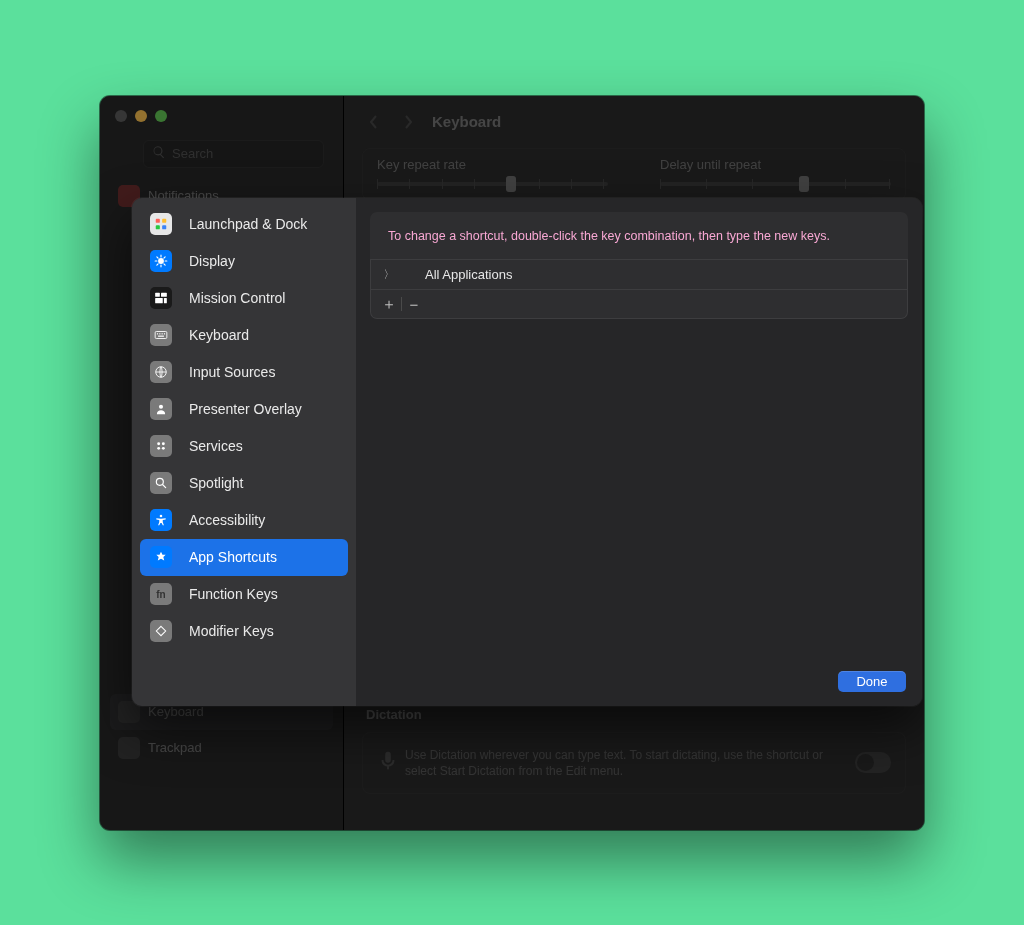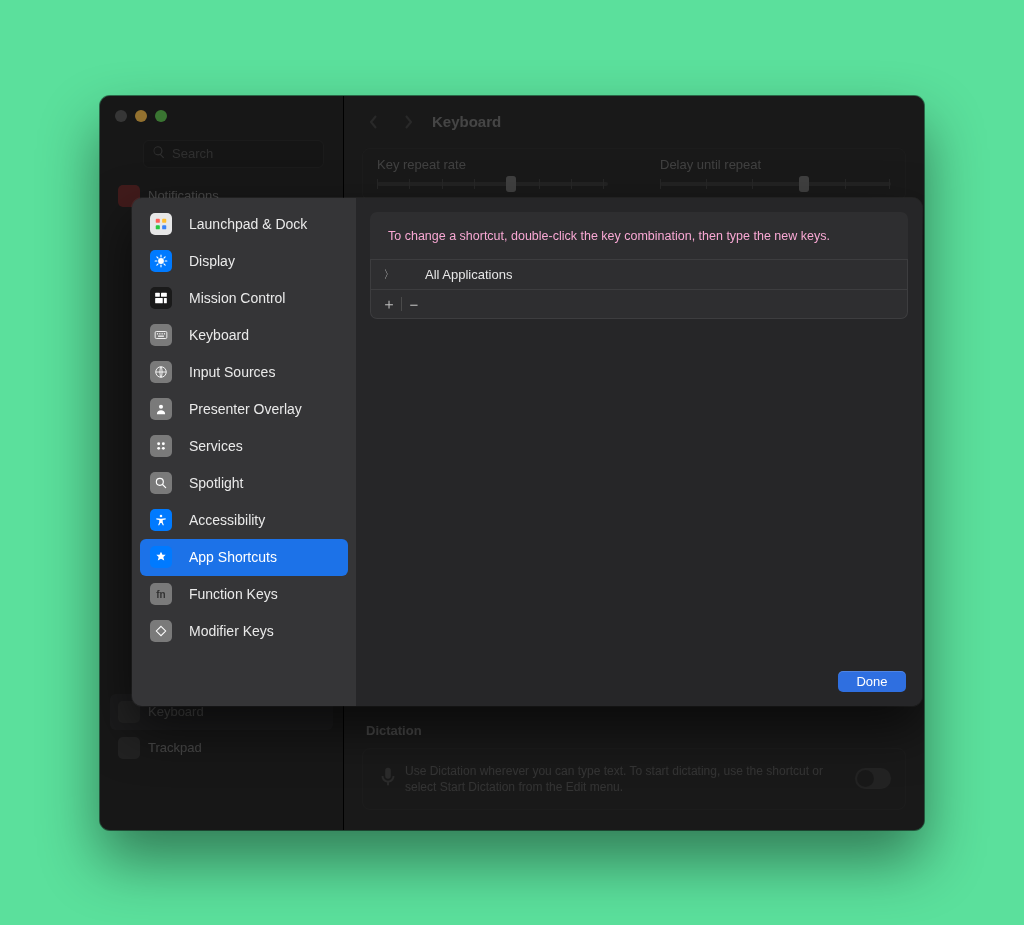--- a/index.html
+++ b/index.html
@@ -26,21 +26,21 @@
     .nav-arrow svg { width: 10px; height: 16px; }
     .page-title { font-size: 15px; font-weight: 600; color: #e0e0e0; }
     .dim2 { opacity: .4; pointer-events: none; }
     .background-content { padding: 0 18px 18px; color: #bdbdbd; font-size: 13px; }
     .slider-row { display: flex; gap: 52px; border: 1px solid #3b3b3b; border-radius: 8px; padding: 8px 14px 14px; }
     .slider-col { flex: 1; }
     .slider-label { font-size: 13px; color: #d0d0d0; margin-bottom: 8px; }
     .slider-track { height: 4px; background: #555; border-radius: 2px; position: relative; margin-top: 10px; }
     .slider-tick { position: absolute; top: -3px; width: 1px; height: 10px; background: #666; }
     .slider-thumb { position: absolute; top: -6px; width: 10px; height: 16px; background: #d0d0d0; border-radius: 3px; }
-    .section-label { font-size: 13px; font-weight: 600; color: #e0e0e0; margin: 22px 4px 10px; }
+    .section-label { font-size: 13px; font-weight: 600; color: #e0e0e0; margin: 6px 4px 10px; }
     .dictation-card { border: 1px solid #3b3b3b; background: #2e2e2e; border-radius: 8px; padding: 14px 14px; display: flex; gap: 6px; align-items: center; }
     .mic { width: 22px; color: #777; flex-shrink: 0; }
     .dict-text { font-size: 12px; color: #9a9a9a; flex: 1; line-height: 1.35; }
     .toggle { width: 36px; height: 21px; background: #555; border-radius: 12px; position: relative; }
     .toggle::after { content: ""; position: absolute; left: 2px; top: 2px; width: 17px; height: 17px; background: #2e2e2e; border-radius: 50%; }
     
     .scrim { position: absolute; inset: 0; background: rgba(0,0,0,.40); }
     .modal { position: absolute; left: 32px; top: 102px; width: 790px; height: 508px; display: flex; border-radius: 10px; overflow: hidden; box-shadow: 0 22px 50px rgba(0,0,0,.6), 0 0 0 1px rgba(255,255,255,.06); background: #2c2c2e; }
     .modal-sidebar { width: 224px; background: #353537; padding: 8px 4px; overflow: auto; }
     .modal-main { flex: 1; background: #262628; display: flex; flex-direction: column; }

